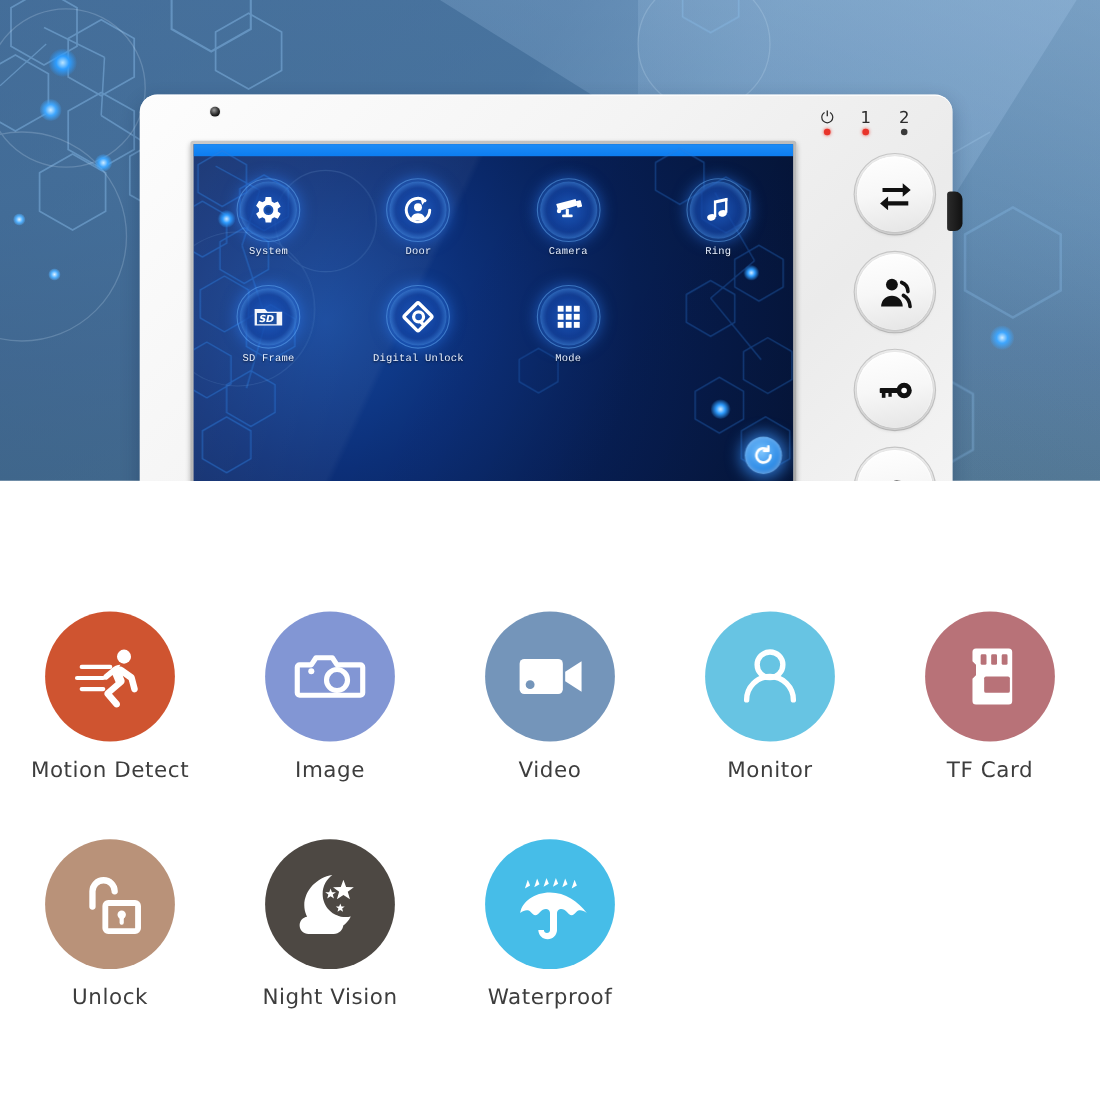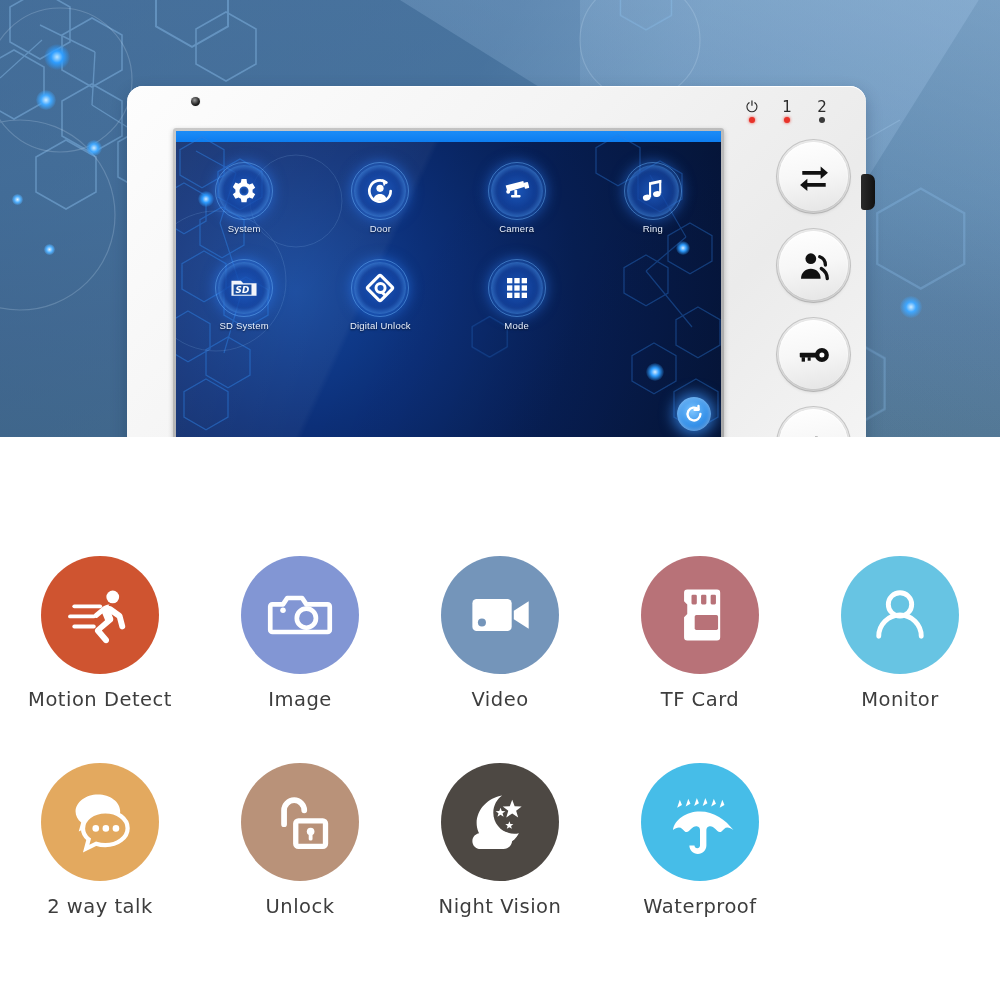--- a/index.html
+++ b/index.html
@@ -101,21 +101,21 @@
     position:relative;
   }
   .menu-bubble::after{
     content:"";position:absolute;inset:-3px;border-radius:50%;
     border:1px solid rgba(110,185,255,.45);
   }
   .menu-bubble svg{width:32px;height:32px;}
   .menu-label{
     margin-top:6px;color:#eef4ff;font-size:9.5px;letter-spacing:.2px;
     text-shadow:0 1px 2px rgba(0,0,0,.7);
-    font-family:Liberation Sans, sans-serif;
+    font-family:Liberation Mono, monospace;
   }
   .refresh-btn{
     position:absolute;right:10px;bottom:9px;width:34px;height:34px;border-radius:50%;
     background:radial-gradient(circle at 45% 40%, #7fc6ff 0%, #2f8de8 55%, #1a62b8 100%);
     box-shadow:0 0 14px 4px rgba(60,150,255,.7), inset 0 0 6px rgba(255,255,255,.5);
     display:flex;align-items:center;justify-content:center;
   }
   .refresh-btn svg{width:22px;height:22px;}
 
   
@@ -323,21 +323,21 @@
 
 
           <div class="menu-item">
             <div class="menu-bubble">
               <svg viewBox="0 0 24 24">
                   <path d="M2.6 6.6h7.1l1.7 1.9h10v9.4H2.6z" fill="#fff" opacity=".95"></path>
                   <path d="M4.2 9.4h13.4v7.6H4.2z" fill="#1b4ea0"></path>
                   <text x="10.8" y="15.6" font-family="DejaVu Sans, sans-serif" font-size="6.6" font-weight="bold" fill="#fff" text-anchor="middle" font-style="italic">SD</text>
                 </svg>
             </div>
-            <div class="menu-label">SD System</div>
+            <div class="menu-label">SD Frame</div>
           </div>
 
           <div class="menu-item">
             <div class="menu-bubble">
               <svg viewBox="0 0 24 24">
                   <rect x="5" y="5" width="14" height="14" rx="1.2" fill="none" stroke="#fff" stroke-width="2.3" transform="rotate(45 12 12)"></rect>
                   <circle cx="12.4" cy="12" r="3.4" fill="none" stroke="#fff" stroke-width="2.2"></circle>
                   <rect x="13.9" y="14.2" width="4.6" height="2.2" rx="1.1" fill="#fff" transform="rotate(42 14 14)"></rect>
                 </svg>
             </div>
@@ -438,57 +438,45 @@
         <svg viewBox="0 0 64 64" fill="#fff">
           <rect x="6" y="17" width="37" height="30" rx="4"></rect>
           <path d="M45 28l14-9v26l-14-9z"></path>
           <circle cx="15" cy="39" r="3.8" fill="#7495ba"></circle>
         </svg>
       </div>
       <div class="flabel">Video</div>
     </div>
 
     <div class="fcell">
+      <div class="fcircle" style="background:#67c4e3">
+        <svg viewBox="0 0 64 64" fill="none" stroke="#fff" stroke-width="4.6" stroke-linecap="round">
+          <circle cx="32" cy="22" r="11"></circle>
+          <path d="M12 52a20 20 0 0 1 40 0"></path>
+        </svg>
+      </div>
+      <div class="flabel">Monitor</div>
+    </div>
+
+    <div class="fcell">
       <div class="fcircle" style="background:#b87278">
         <svg viewBox="0 0 64 64" fill="#fff">
           <path d="M20 8h28a3 3 0 0 1 3 3v42a3 3 0 0 1-3 3H20a3 3 0 0 1-3-3V34l3-3V22l-3-3V11a3 3 0 0 1 3-3z"></path>
           <rect x="24" y="13" width="5" height="9" rx="1.2" fill="#b87278"></rect>
           <rect x="33" y="13" width="5" height="9" rx="1.2" fill="#b87278"></rect>
           <rect x="42" y="13" width="5" height="9" rx="1.2" fill="#b87278"></rect>
           <rect x="27" y="32" width="22" height="14" rx="1.6" fill="#b87278"></rect>
         </svg>
       </div>
       <div class="flabel">TF Card</div>
     </div>
-
-    <div class="fcell">
-      <div class="fcircle" style="background:#67c4e3">
-        <svg viewBox="0 0 64 64" fill="none" stroke="#fff" stroke-width="4.6" stroke-linecap="round">
-          <circle cx="32" cy="22" r="11"></circle>
-          <path d="M12 52a20 20 0 0 1 40 0"></path>
-        </svg>
-      </div>
-      <div class="flabel">Monitor</div>
-    </div>
   </div>
 
   <div class="frow">
 
-    <div class="fcell">
-      <div class="fcircle" style="background:#e3a95f">
-        <svg viewBox="0 0 64 64">
-          <path d="M30 6C18.5 6 9 13.2 9 22c0 4 2 7.7 5.3 10.4L12 41l9.3-4.6c2.7.9 5.6 1.4 8.7 1.4 11.5 0 21-7.2 21-16S41.5 6 30 6z" fill="#fff"></path>
-          <path d="M37 22c-11.6 0-21 7.2-21 16 0 4 2 7.6 5.3 10.3L19 57l9.4-4.6c2.7.9 5.6 1.4 8.6 1.4 11.6 0 21-7.2 21-16S48.6 22 37 22z" fill="#e3a95f" stroke="#fff" stroke-width="4"></path>
-          <circle cx="28" cy="38" r="3.1" fill="#fff"></circle>
-            <circle cx="37.5" cy="38" r="3.1" fill="#fff"></circle>
-            <circle cx="47" cy="38" r="3.1" fill="#fff"></circle>
-        </svg>
-      </div>
-      <div class="flabel">2 way talk</div>
-    </div>
 
     <div class="fcell">
       <div class="fcircle" style="background:#b99279">
         <svg viewBox="0 0 64 64">
           <path d="M17 34V21a9.5 9.5 0 0 1 19 0" fill="none" stroke="#fff" stroke-width="5.4" stroke-linecap="round"></path>
           <rect x="28" y="31" width="28" height="24" rx="2.5" fill="none" stroke="#fff" stroke-width="5"></rect>
           <circle cx="42" cy="41" r="3.6" fill="#fff"></circle>
           <rect x="40.2" y="42.5" width="3.6" height="7" rx="1.6" fill="#fff"></rect>
         </svg>
       </div>

